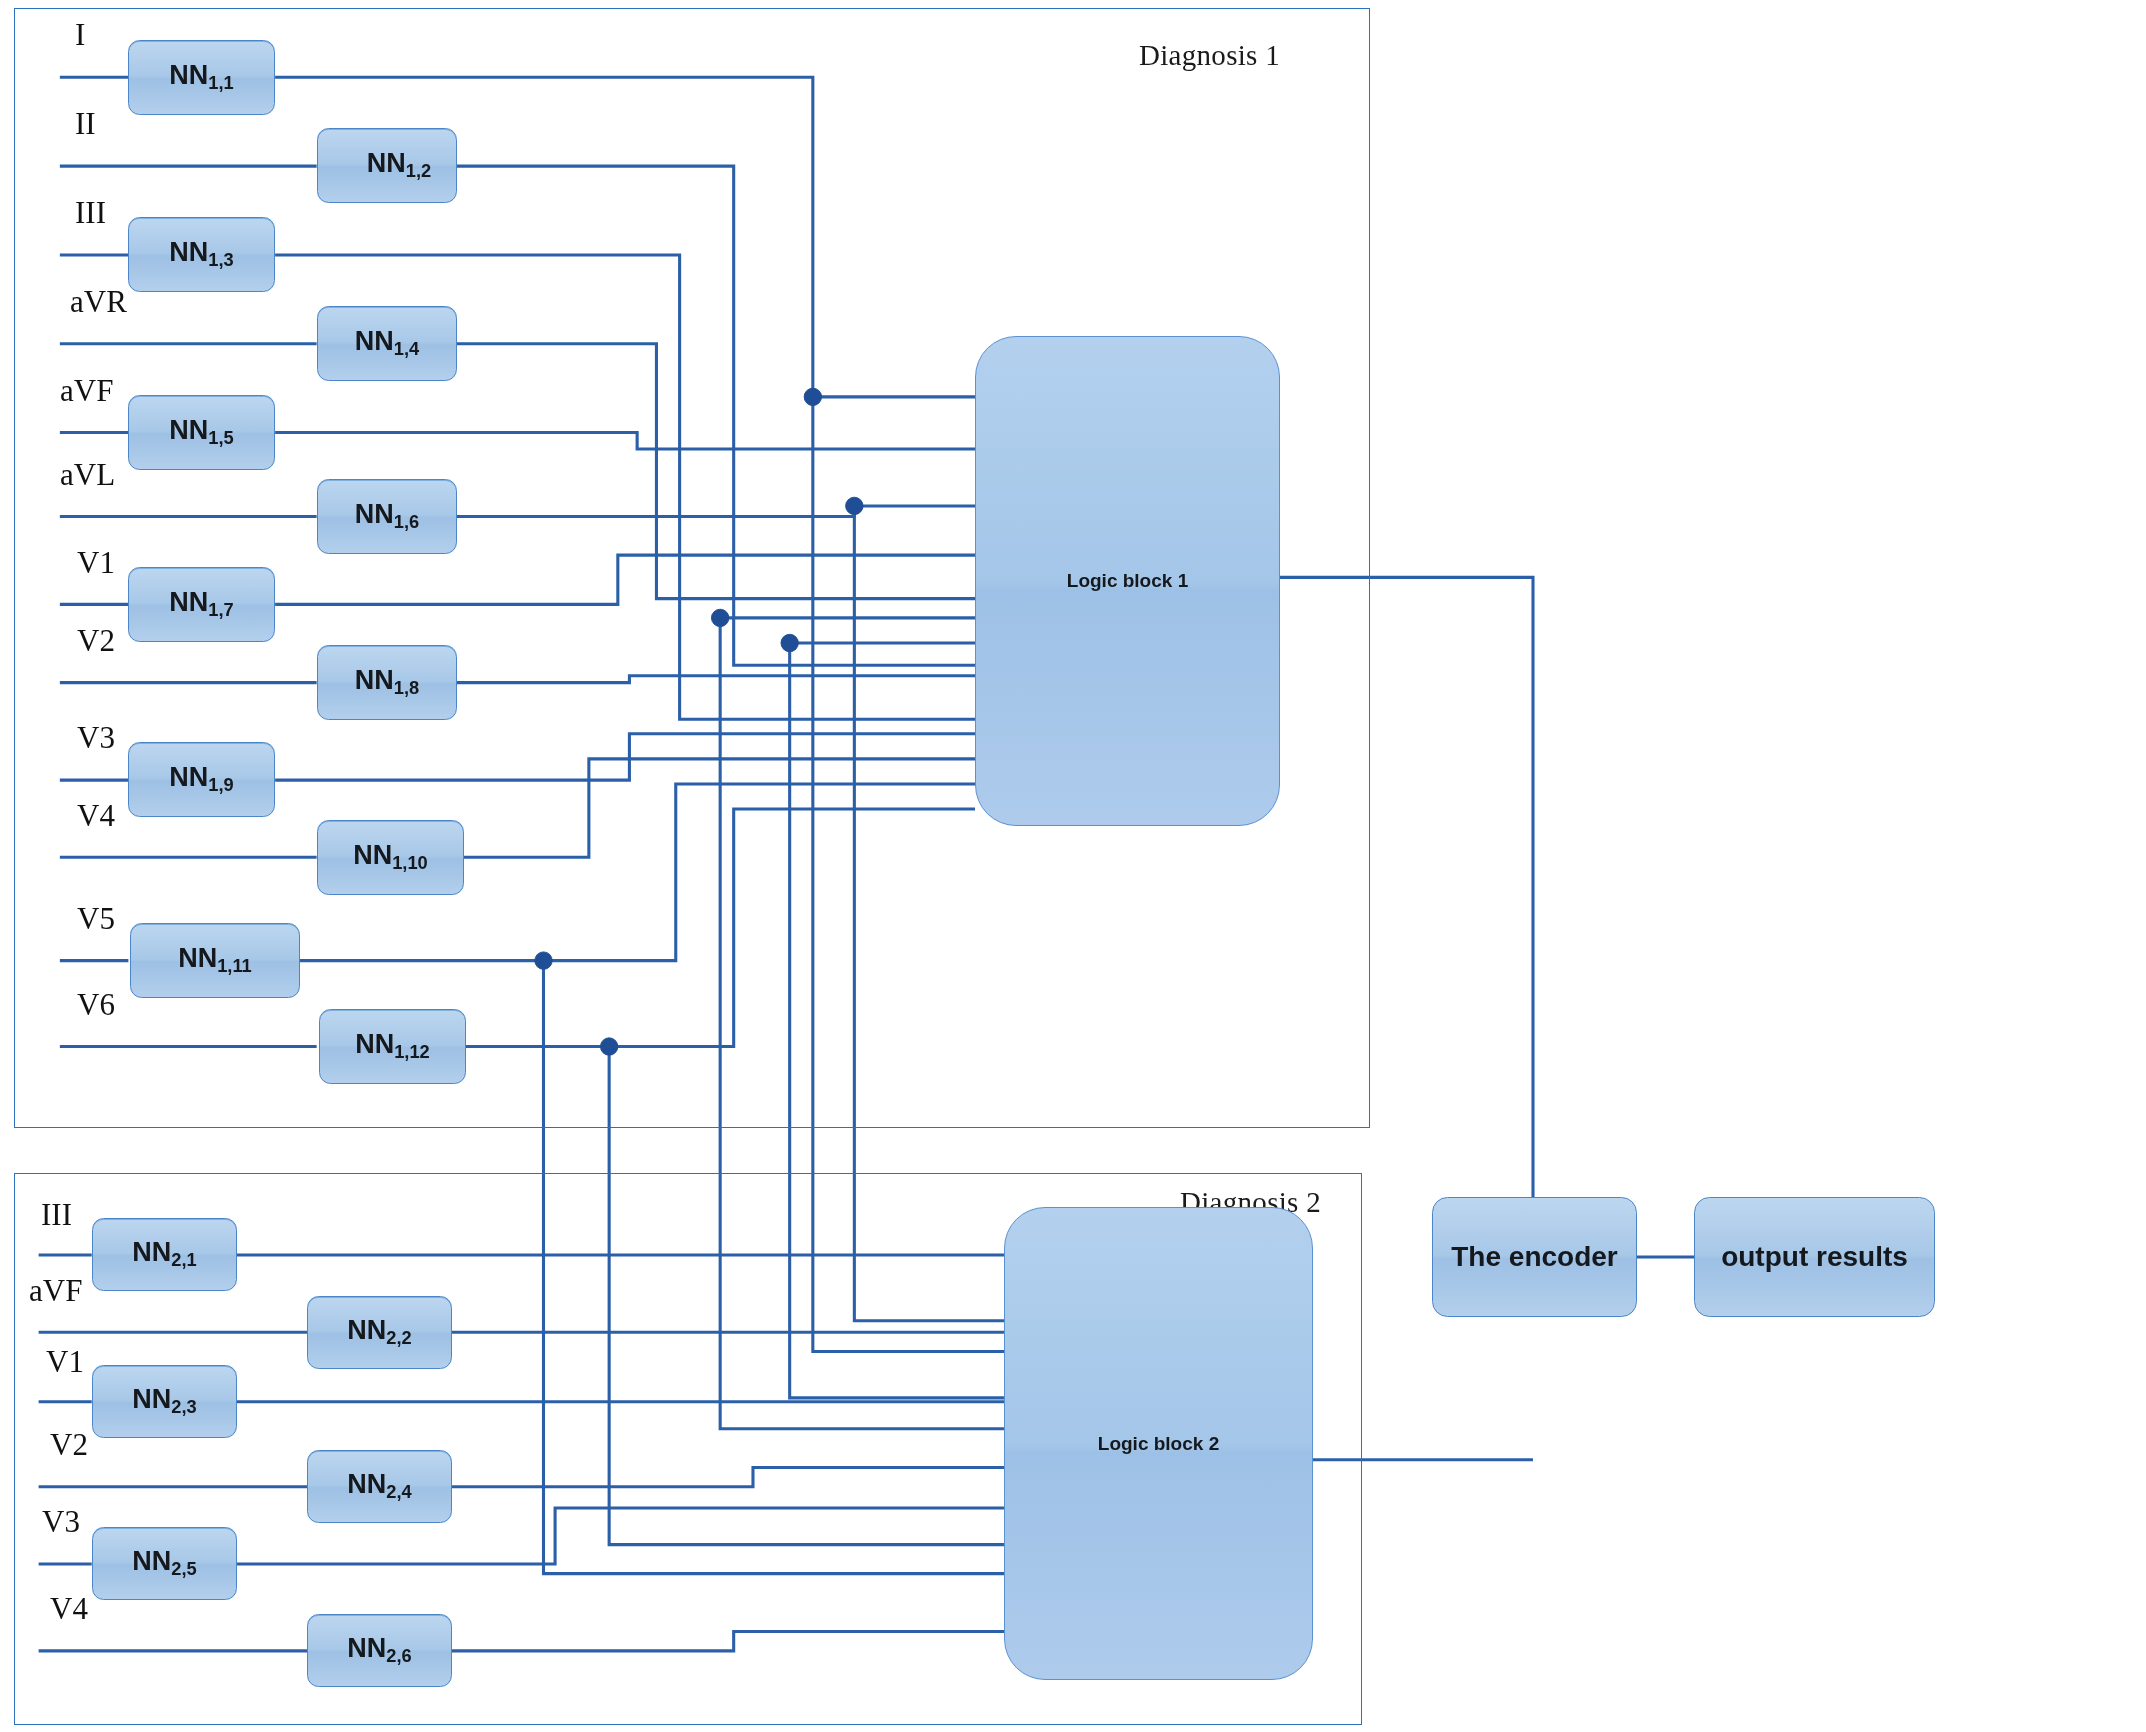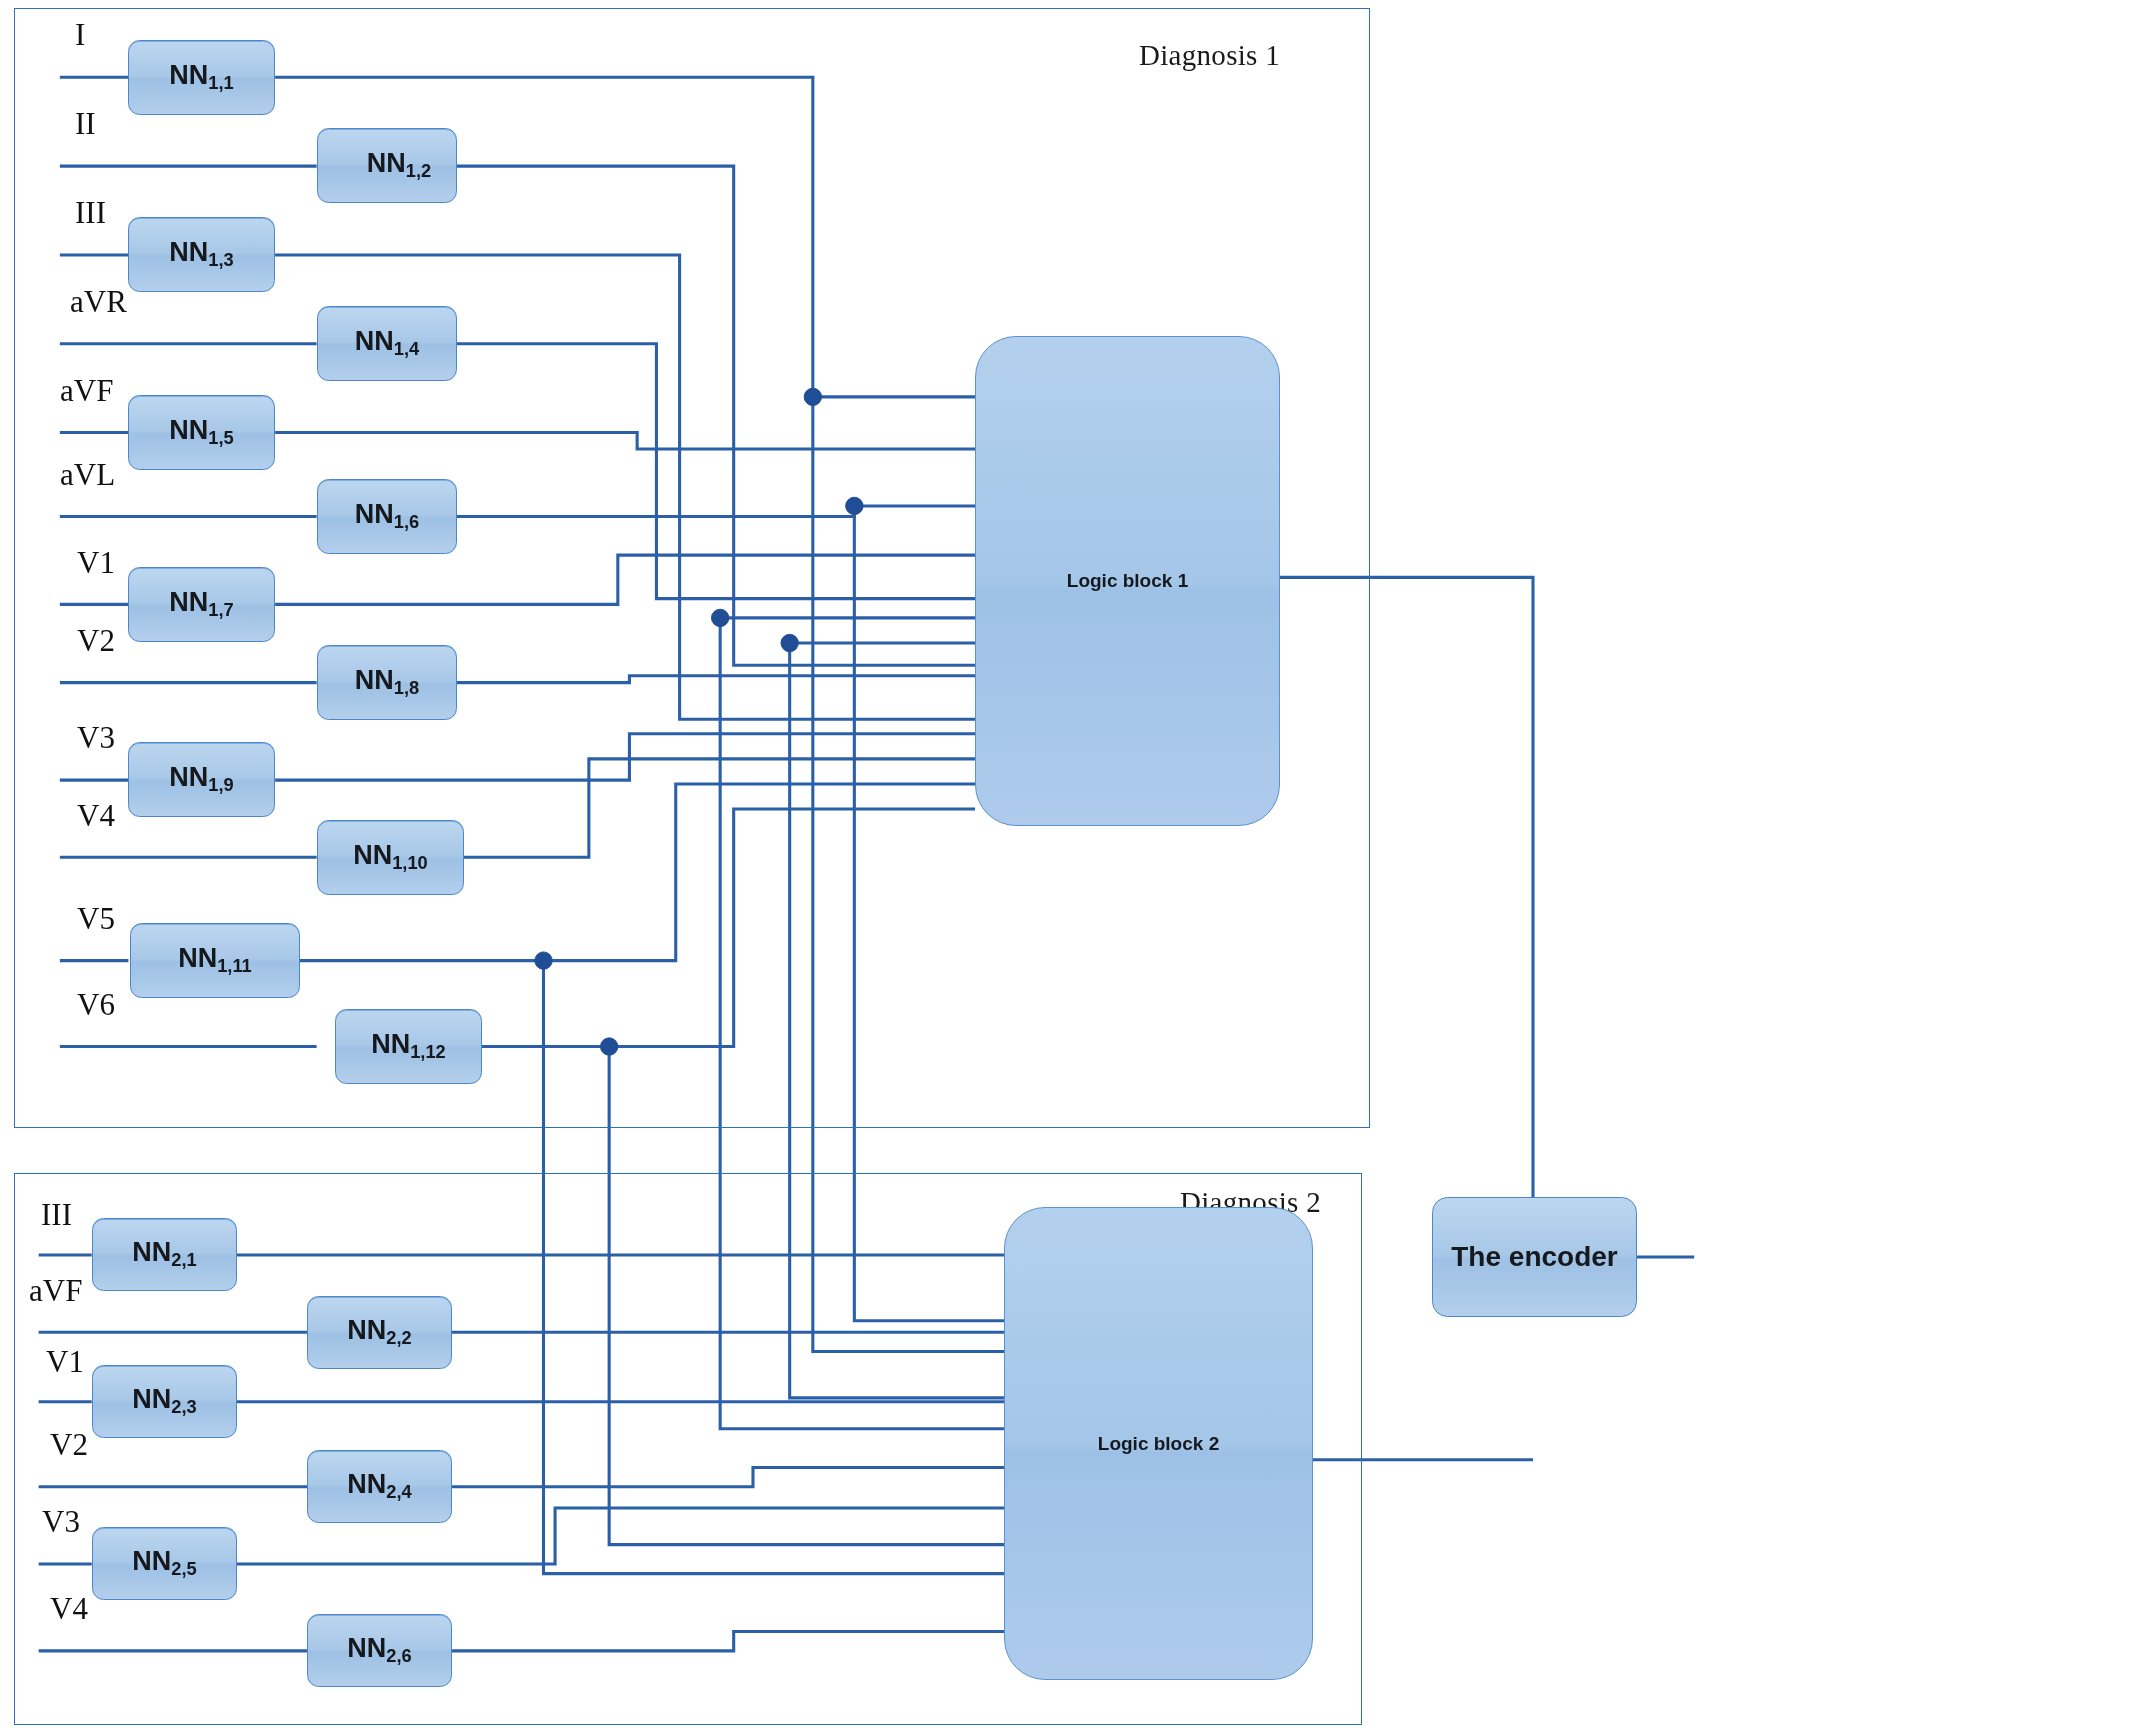--- a/index.html
+++ b/index.html
@@ -166,21 +166,21 @@
     </div>
   <div class="nnbox" style="left:128px;top:742px;width:147px;height:75px;">
     <span>NN<sub>1,9</sub></span>
     </div>
   <div class="nnbox" style="left:317px;top:820px;width:147px;height:75px;">
     <span>NN<sub>1,10</sub></span>
     </div>
   <div class="nnbox" style="left:130px;top:923px;width:170px;height:75px;">
     <span>NN<sub>1,11</sub></span>
     </div>
-  <div class="nnbox" style="left:335px;top:1009px;width:147px;height:75px;">
+  <div class="nnbox" style="left:319px;top:1009px;width:147px;height:75px;">
     <span>NN<sub>1,12</sub></span>
     </div>
 
   <div class="logicbox" style="left:975px;top:336px;width:305px;height:490px;">
     <span>Logic block 1</span>
   </div>
 
   <div class="panel" style="left:13.5px;top:1173px;width:1348px;height:552px;"></div>
   <div class="panel-title" style="left:1180px;top:1186px;">Diagnosis 2</div>
 
@@ -211,15 +211,18 @@
     </div>
 
   <div class="logicbox" style="left:1004px;top:1207px;width:309px;height:473px;">
     <span>Logic block 2</span>
   </div>
 
   <div class="smallbox" style="left:1432px;top:1197px;width:205px;height:120px;">
     <span>The encoder</span>
   </div>
 
+  <div class="smallbox" style="left:1694px;top:1197px;width:241px;height:120px;">
+    <span>output results</span>
+  </div>
 
 </div>
 
 
 </body></html>

